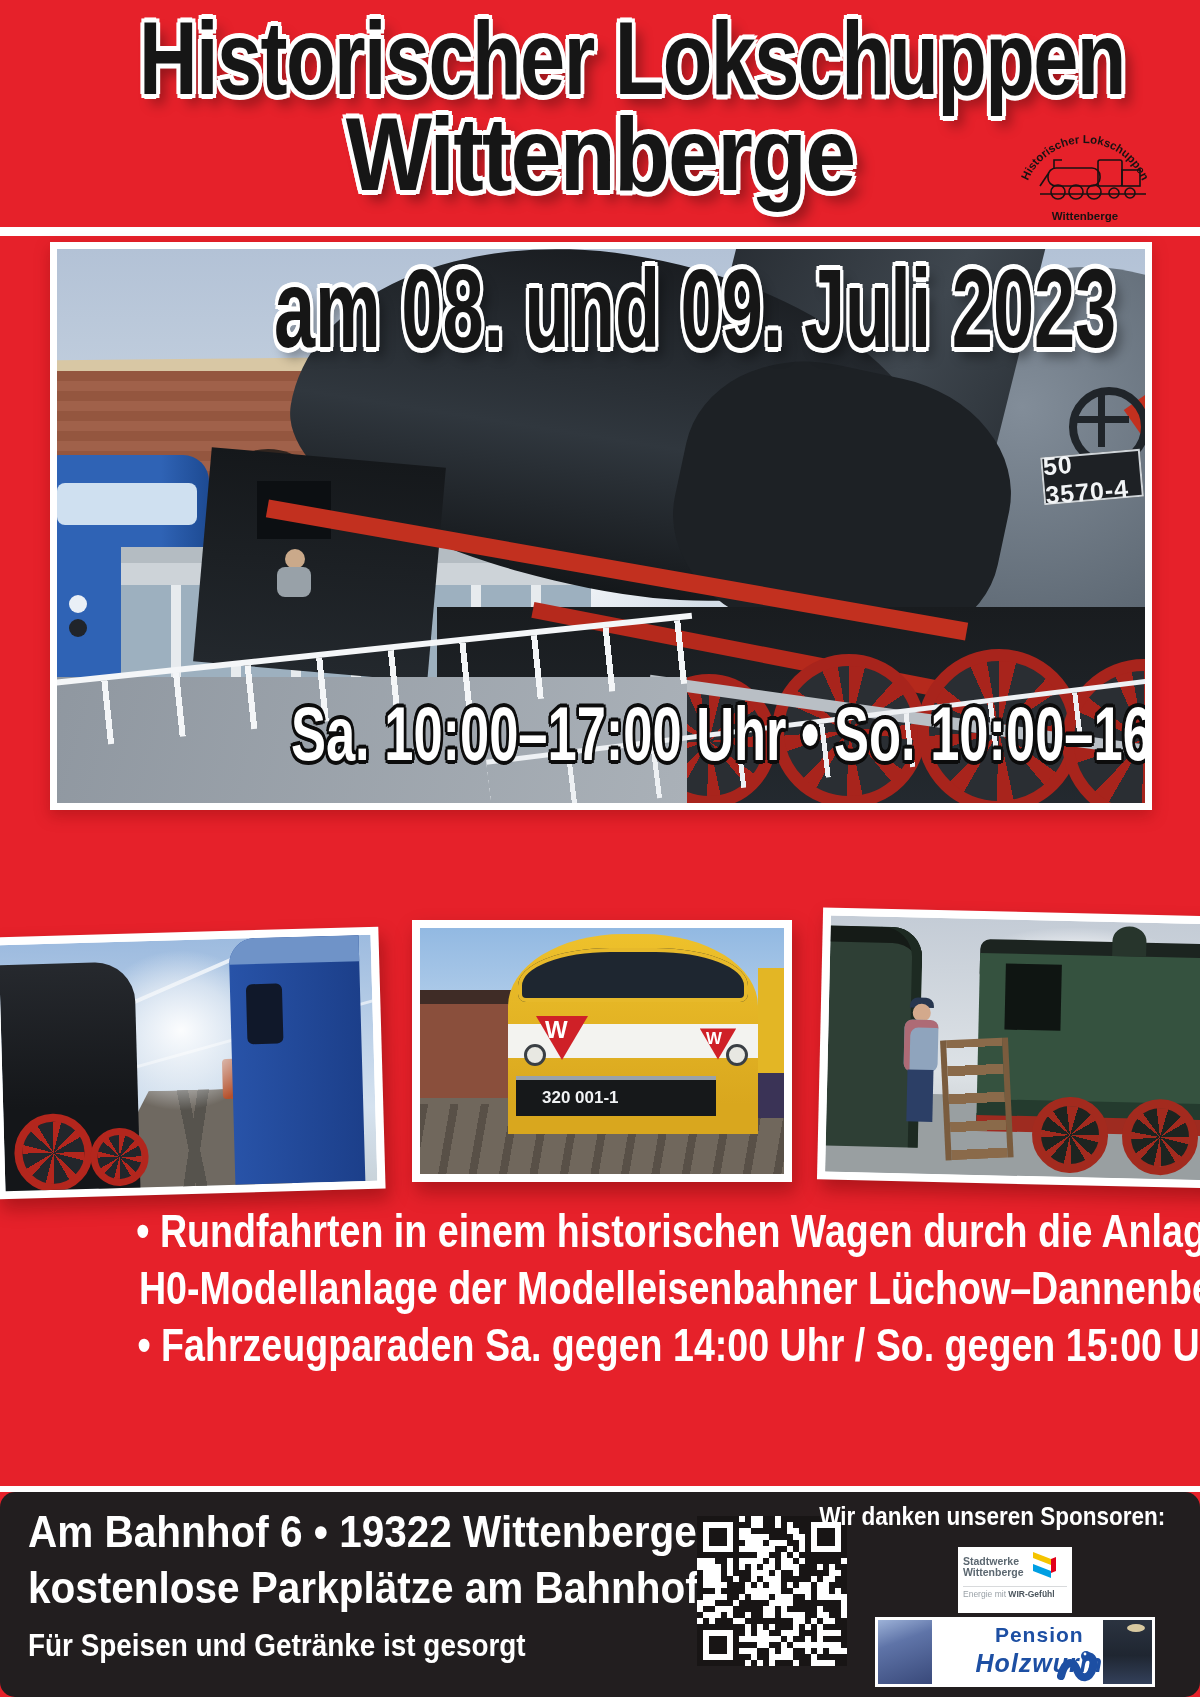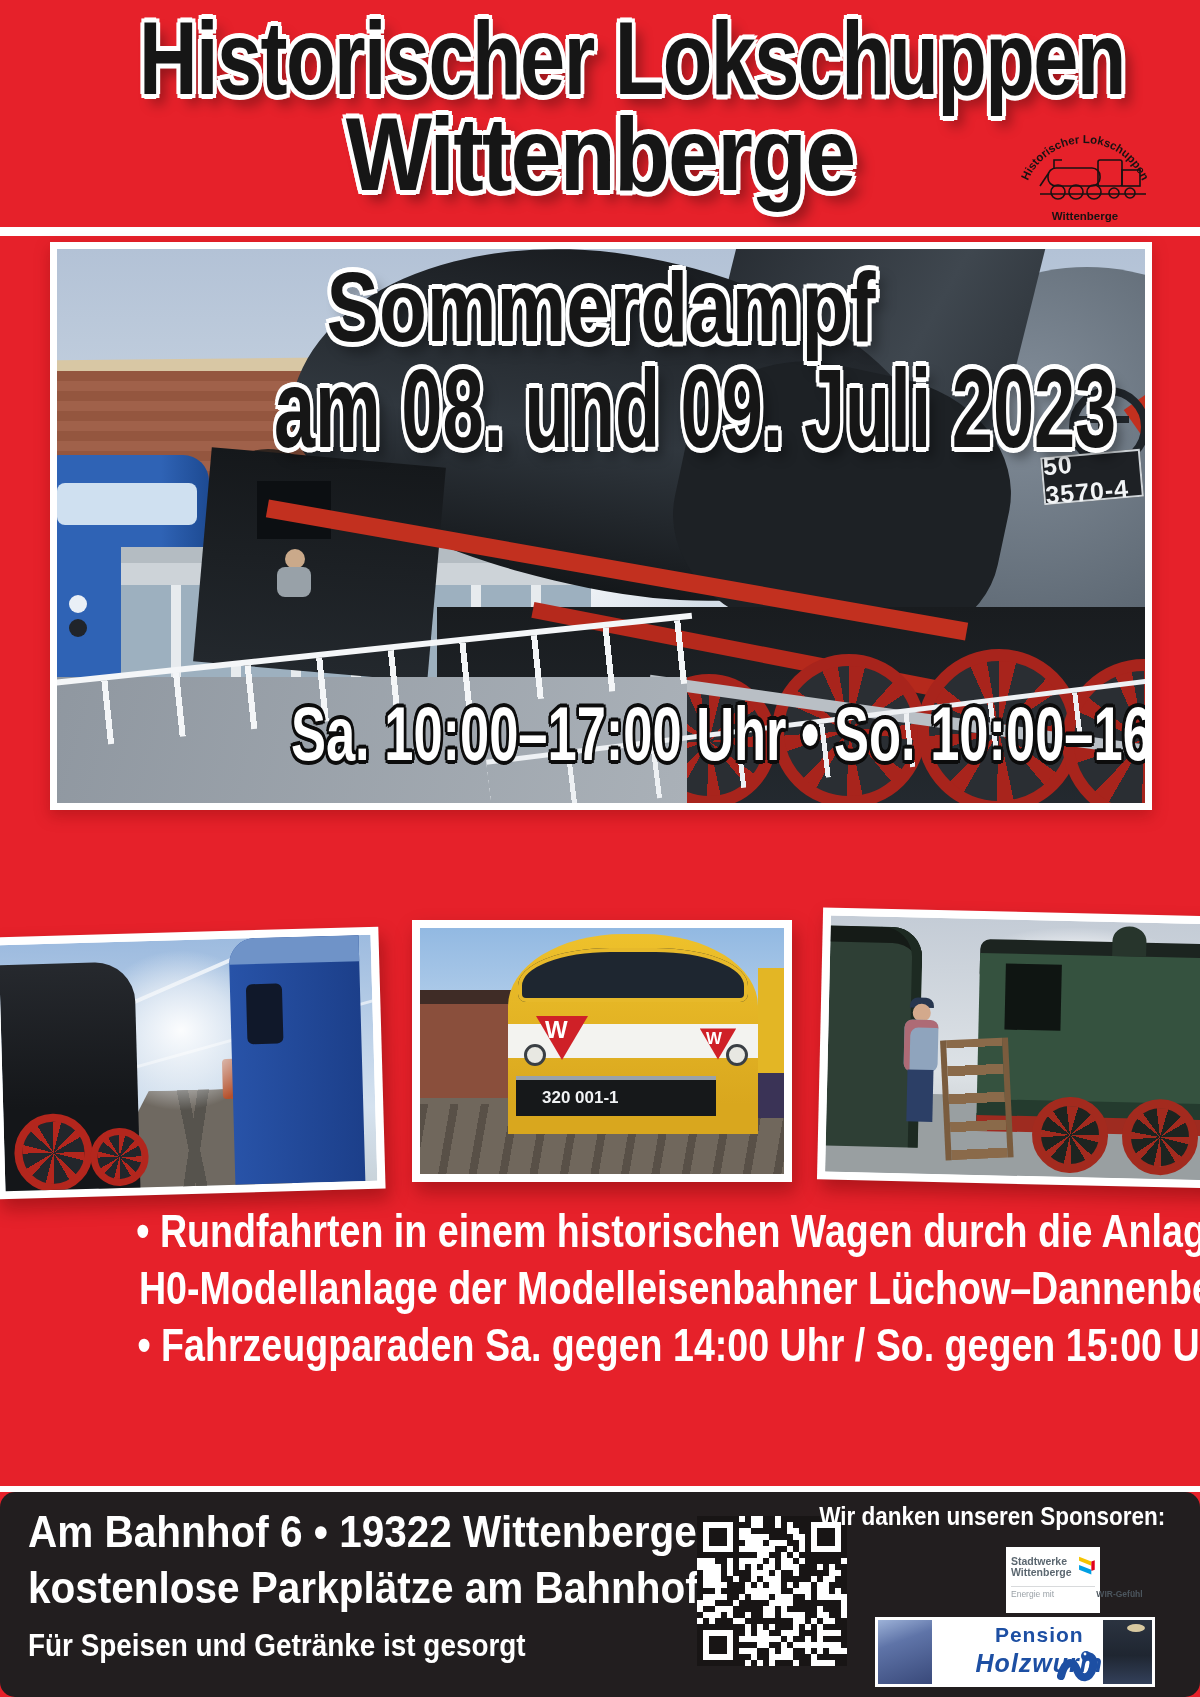--- a/index.html
+++ b/index.html
@@ -180,26 +180,26 @@
     font-size:47px;line-height:57px;}
 
   
   .f-line{position:absolute;color:#fff;font-weight:bold;}
   .f1{left:28px;top:14px;font-size:45px;}
   .f2{left:28px;top:70px;font-size:45px;}
   .f3{left:28px;top:136px;font-size:31px;}
   .qr{position:absolute;left:697px;top:24px;width:150px;height:150px;background:#fff;}
   .sponsors-heading{position:absolute;left:800px;top:10px;width:380px;text-align:center;
     color:#fff;font-weight:bold;font-size:25px;}
-  .stadtwerke{position:absolute;left:1006px;top:55px;width:94px;height:66px;background:#fff;
+  .stadtwerke{position:absolute;left:958px;top:55px;width:114px;height:66px;background:#fff;
     padding:4px 5px;box-sizing:border-box;}
   .sw-row{display:flex;align-items:center;gap:3px;}
   .sw-name{color:#5b6770;font-size:10.5px;line-height:11.5px;font-weight:bold;}
   .sw-div{border-top:1px solid #d8dadc;margin-top:3px;padding-top:2px;font-size:8.5px;color:#9aa1a7;white-space:nowrap;}
-  .sw-div b{color:#4c565e;margin-left:40px;}
+  .sw-div b{color:#4c565e;}
   .holzwurm{position:absolute;left:875px;top:125px;width:280px;height:70px;background:#fff;
     padding:3px;box-sizing:border-box;display:flex;}
   .hw-img1{width:70px;height:100%;background:linear-gradient(160deg,#9db2d8 0%,#5f74a8 35%,#39497a 100%);}
   .hw-img2{width:64px;height:100%;background:linear-gradient(180deg,#2b3340 0%,#1f2631 55%,#33405a 100%);position:relative;}
   .hw-img2::before{content:"";position:absolute;left:24px;top:4px;width:18px;height:8px;border-radius:50%;background:#d8c9a0;}
   .hw-mid{flex:1;position:relative;color:var(--accent_blue,#1d4fa3);text-align:center;padding-left:44px;}
   .hw-l1{font-weight:bold;font-size:21px;margin-top:3px;letter-spacing:1px;}
   .hw-l2{font-weight:bold;font-size:25px;font-style:italic;letter-spacing:1px;margin-top:2px;}
   .hw-worm{position:absolute;right:2px;bottom:2px;}
 </style>
@@ -274,21 +274,20 @@
       <div class="hp wheel" style="left:860px;top:400px;width:140px;height:140px"></div>
       <div class="hp wheel" style="left:1005px;top:410px;width:140px;height:140px"></div>
       <div class="hp rod"></div>
       <div class="hp walkway"></div>
       <div class="hp rail1"></div>
       <div class="hp rail2"></div>
       <div class="hp handwheel"></div>
       <div class="hp plate">50 3570-4</div>
 
       <div class="hero-title-wrap">
-        <div class="line l1"><span class="cx outline-white" style="--sx:.8">Sommerdampf</span></div>
         <div class="line l2"><span class="cx outline-white" style="--sx:.66">am 08. und 09. Juli 2023</span></div>
       </div>
       <div class="hero-hours">
         <div class="line"><span class="cx outline-black" style="--sx:.69">Sa. 10:00–17:00 Uhr • So. 10:00–16:00 Uhr</span></div>
       </div>
     </div>
   </figure>
 
 
   <div class="gphoto g1">

